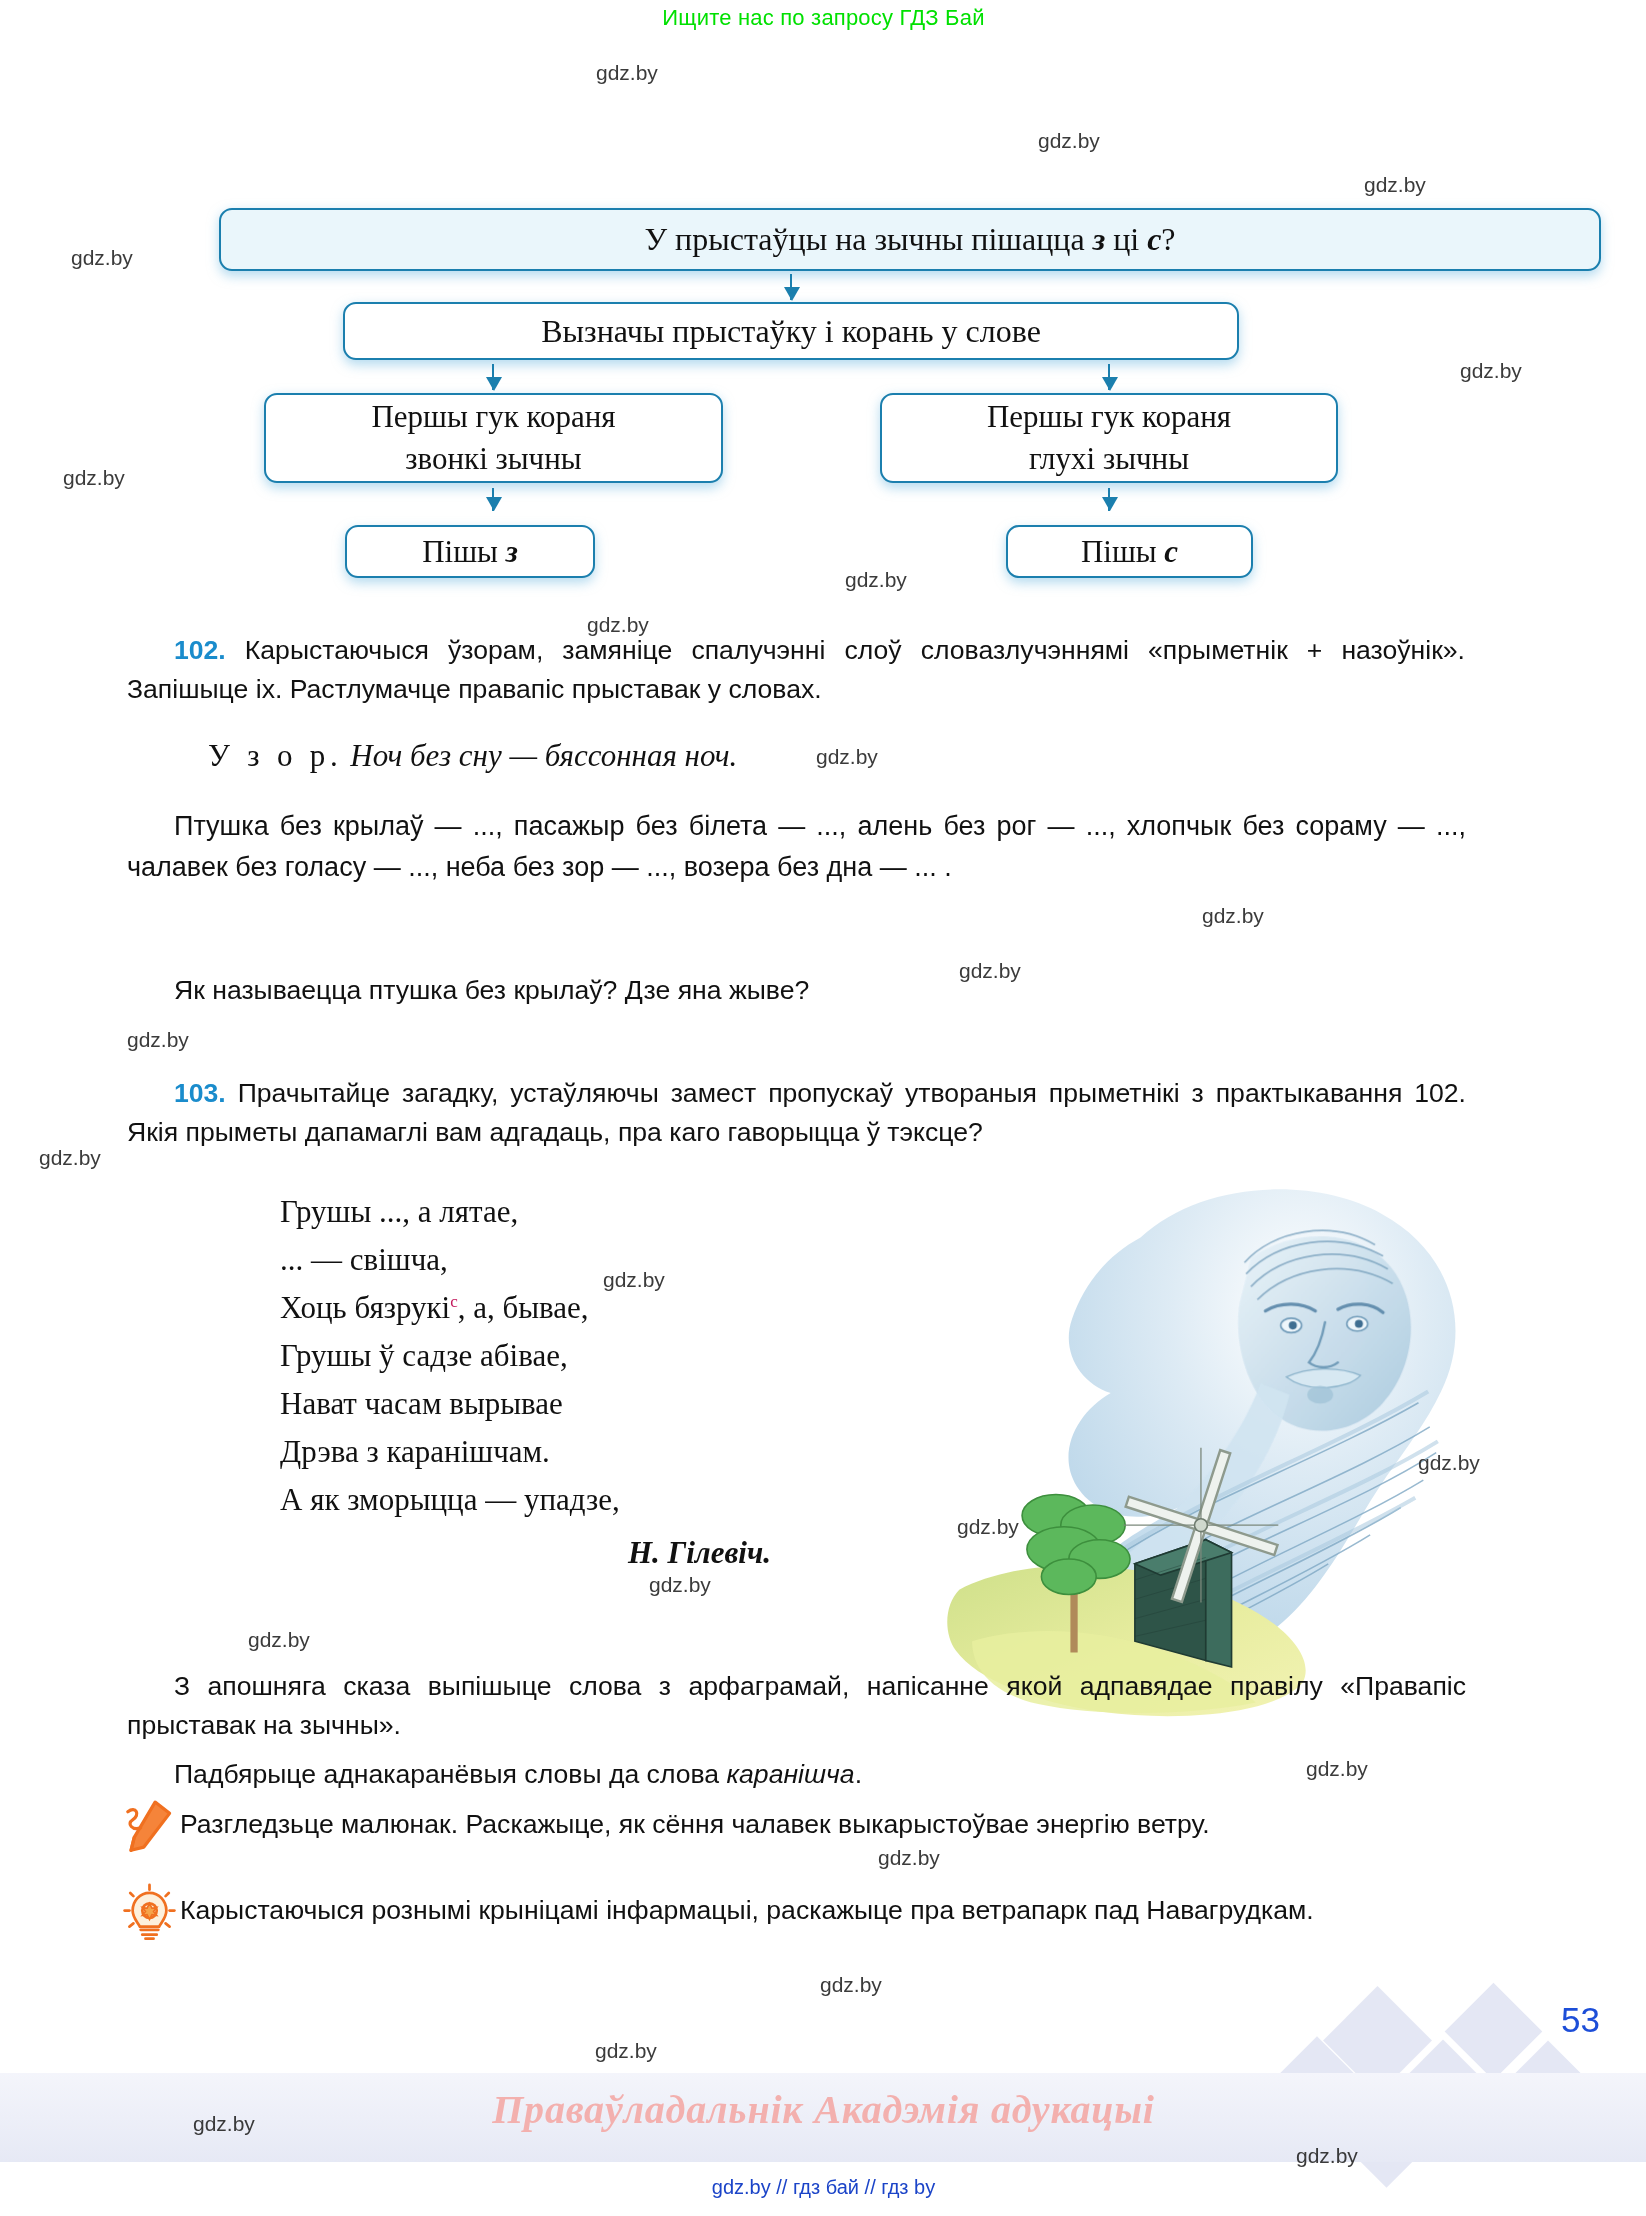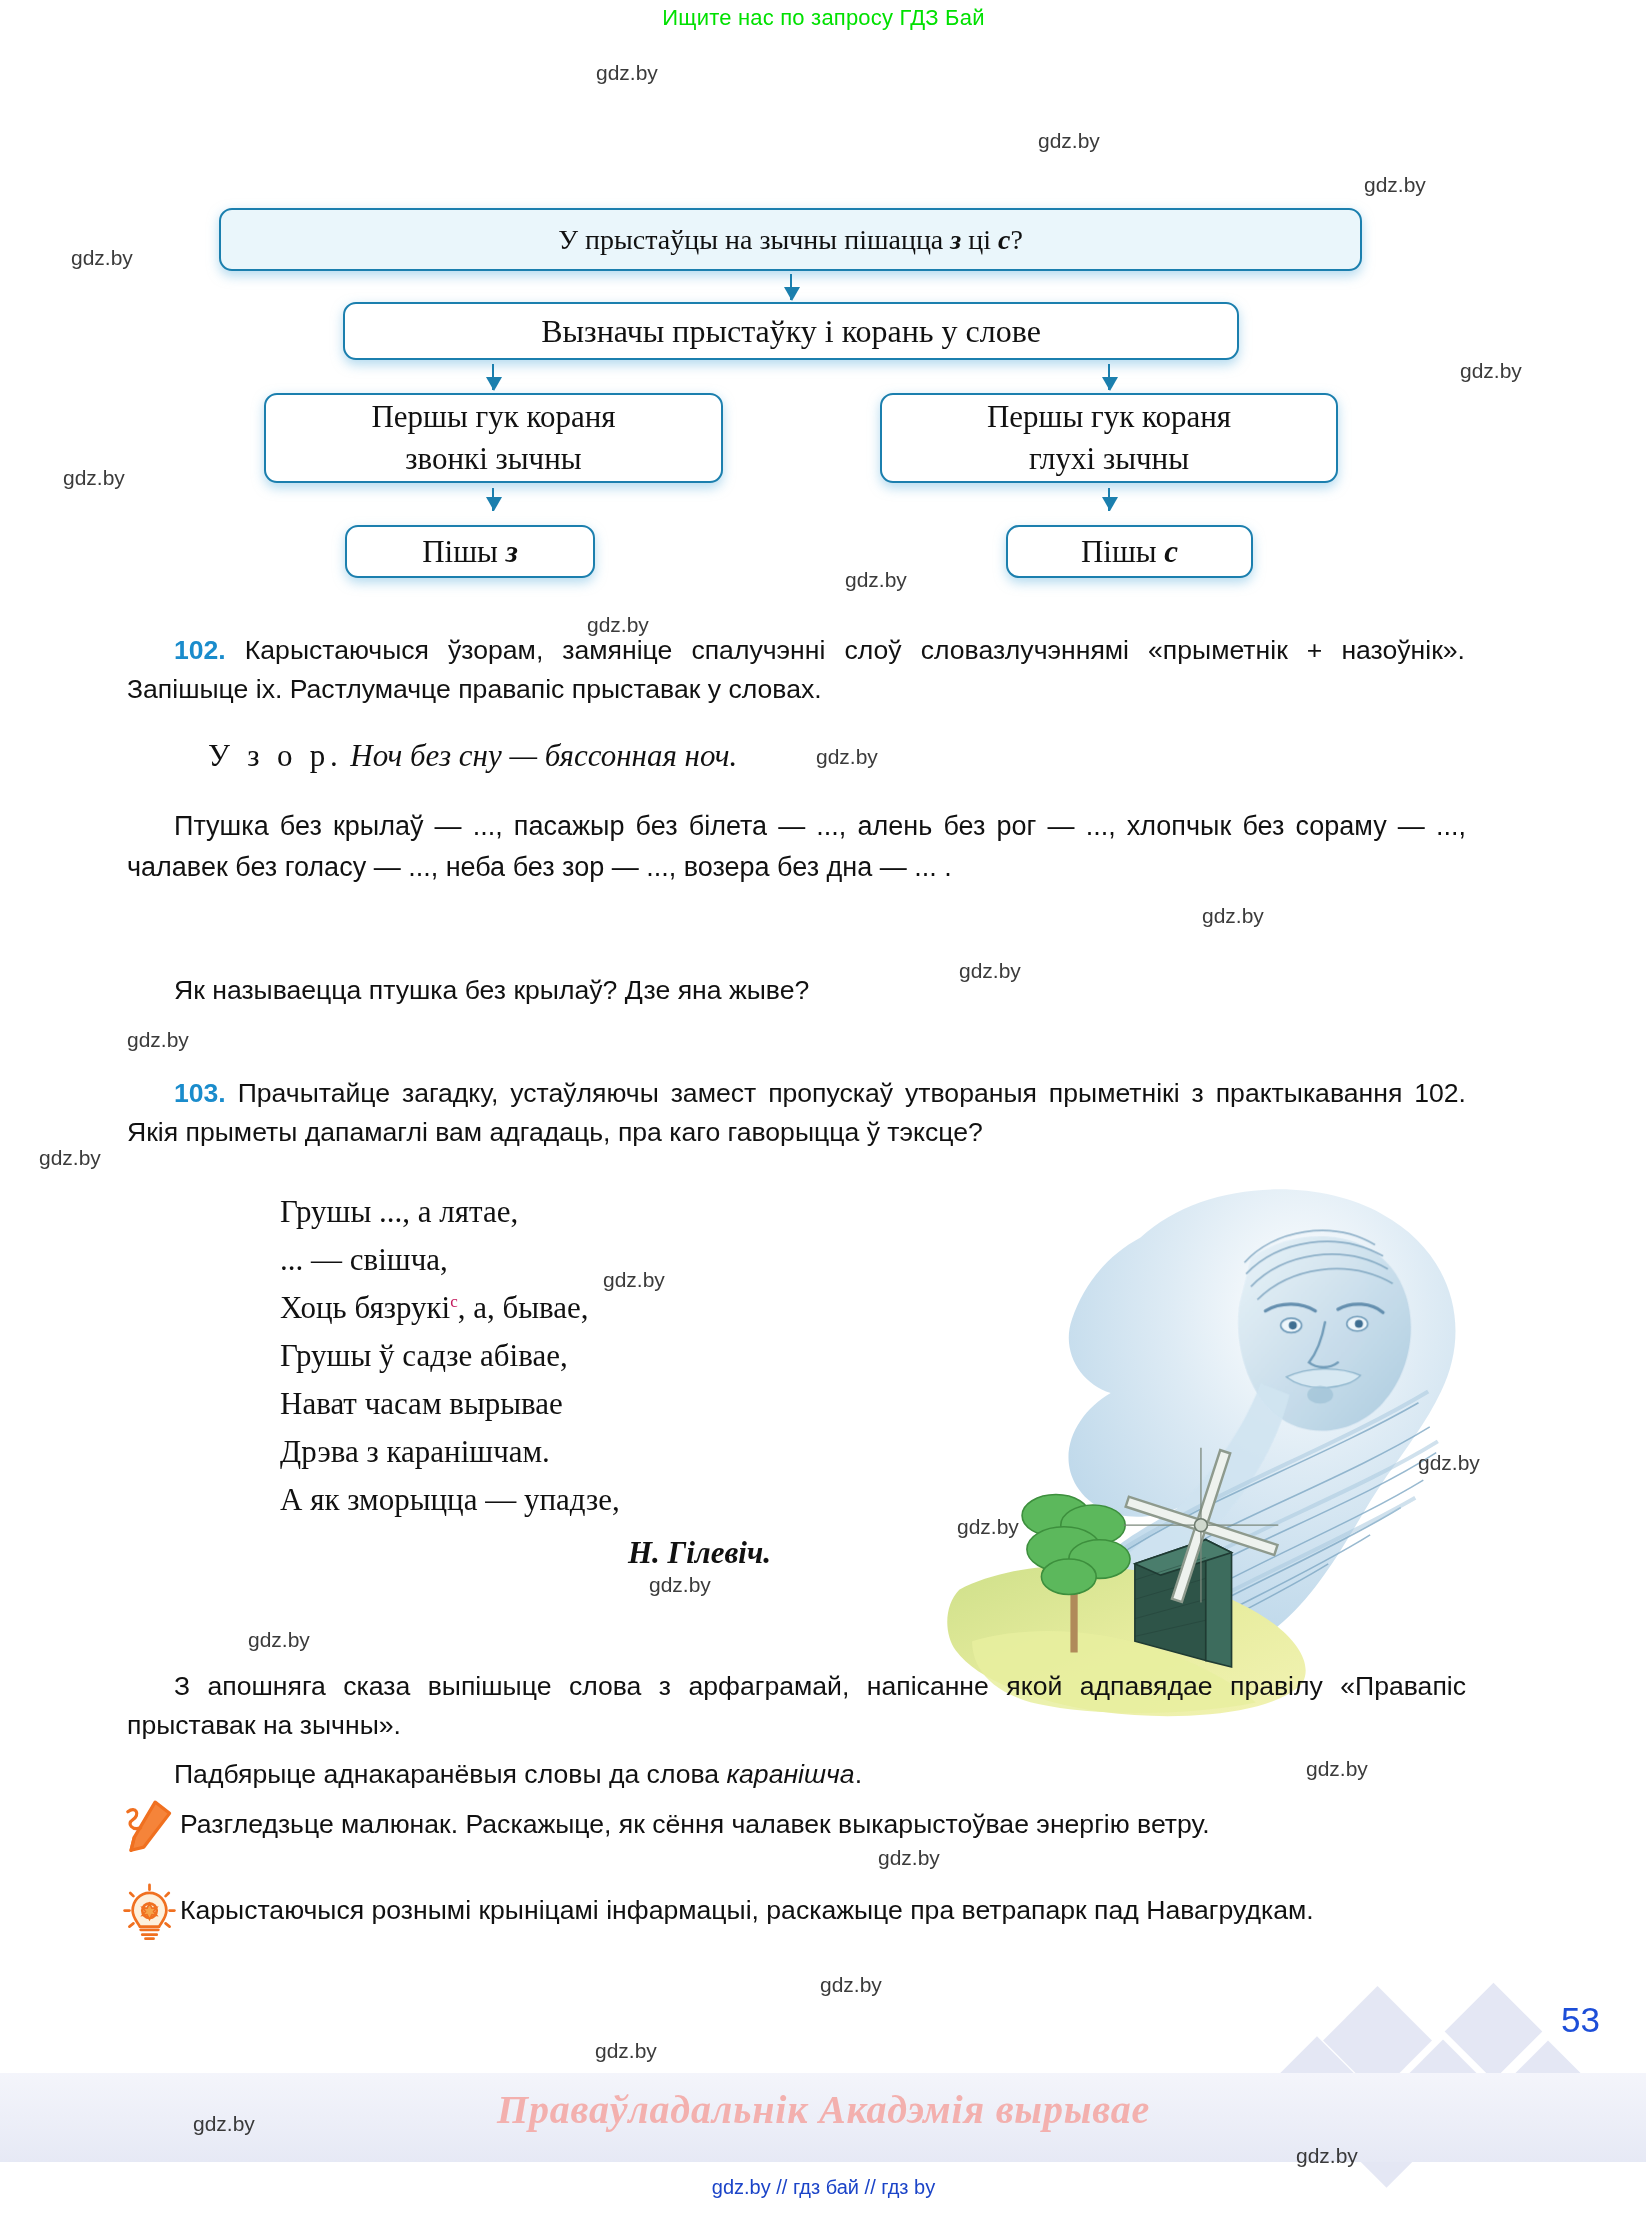--- a/index.html
+++ b/index.html
@@ -40,21 +40,21 @@
     border:2.4px solid #1b7fae;
     border-radius:13px;
     background:#eaf6fb;
     box-shadow:0 4.8px 11.3px rgba(120,190,225,.55);
     display:flex;align-items:center;justify-content:center;
     text-align:center;
     font-family:"Liberation Serif", serif;
     color:#111;
   }
   .box.plain{background:#ffffff;}
-  .box-q{left:219px;top:208px;width:1143px;height:63px;font-size:28px;}
+  .box-q{left:219px;top:208px;width:1382px;height:63px;font-size:32px;}
   .box-def{left:343px;top:302px;width:896px;height:58px;font-size:32px;}
   .box-l{left:264px;top:393px;width:459px;height:90px;font-size:31px;line-height:1.35;flex-direction:column;}
   .box-r{left:880px;top:393px;width:458px;height:90px;font-size:31px;line-height:1.35;flex-direction:column;}
   .box-wl{left:345px;top:525px;width:250px;height:53px;font-size:31px;}
   .box-wr{left:1006px;top:525px;width:247px;height:53px;font-size:31px;}
   .bold-i{font-weight:bold;font-style:italic;}
 
   .arrow{position:absolute;width:2.4px;background:#1b7fae;}
   .arrow:after{
     content:"";position:absolute;left:-6.4px;bottom:-0.8px;
@@ -368,21 +368,21 @@
   <div class="pageno">53</div>
 
   <div class="diam" style="left:1339px;top:2002px;width:77px;height:77px;"></div>
   <div class="diam" style="left:1459px;top:1997px;width:69px;height:69px;"></div>
   <div class="diam" style="left:1291px;top:2047px;width:52px;height:52px;"></div>
   <div class="diam" style="left:1401px;top:2057px;width:84px;height:84px;"></div>
   <div class="diam" style="left:1520px;top:2052px;width:56px;height:56px;"></div>
   <div class="diam" style="left:1351px;top:2102px;width:71px;height:71px;"></div>
 
   <div class="footband"></div>
-  <div class="copyright">Праваўладальнік Акадэмія вырывае</div>
+  <div class="copyright">Праваўладальнік Акадэмія адукацыі</div>
   <div class="footlinks">gdz.by  //  гдз бай  //  гдз by</div>
 
 <div class="wm" style="left: 596px; top: 61px;">gdz.by</div>
     <div class="wm" style="left: 1038px; top: 129px;">gdz.by</div>
     <div class="wm" style="left: 1364px; top: 173px;">gdz.by</div>
     <div class="wm" style="left: 71px; top: 246px;">gdz.by</div>
     <div class="wm" style="left: 1460px; top: 359px;">gdz.by</div>
     <div class="wm" style="left: 63px; top: 466px;">gdz.by</div>
     <div class="wm" style="left: 845px; top: 568px;">gdz.by</div>
     <div class="wm" style="left: 587px; top: 613px;">gdz.by</div>

